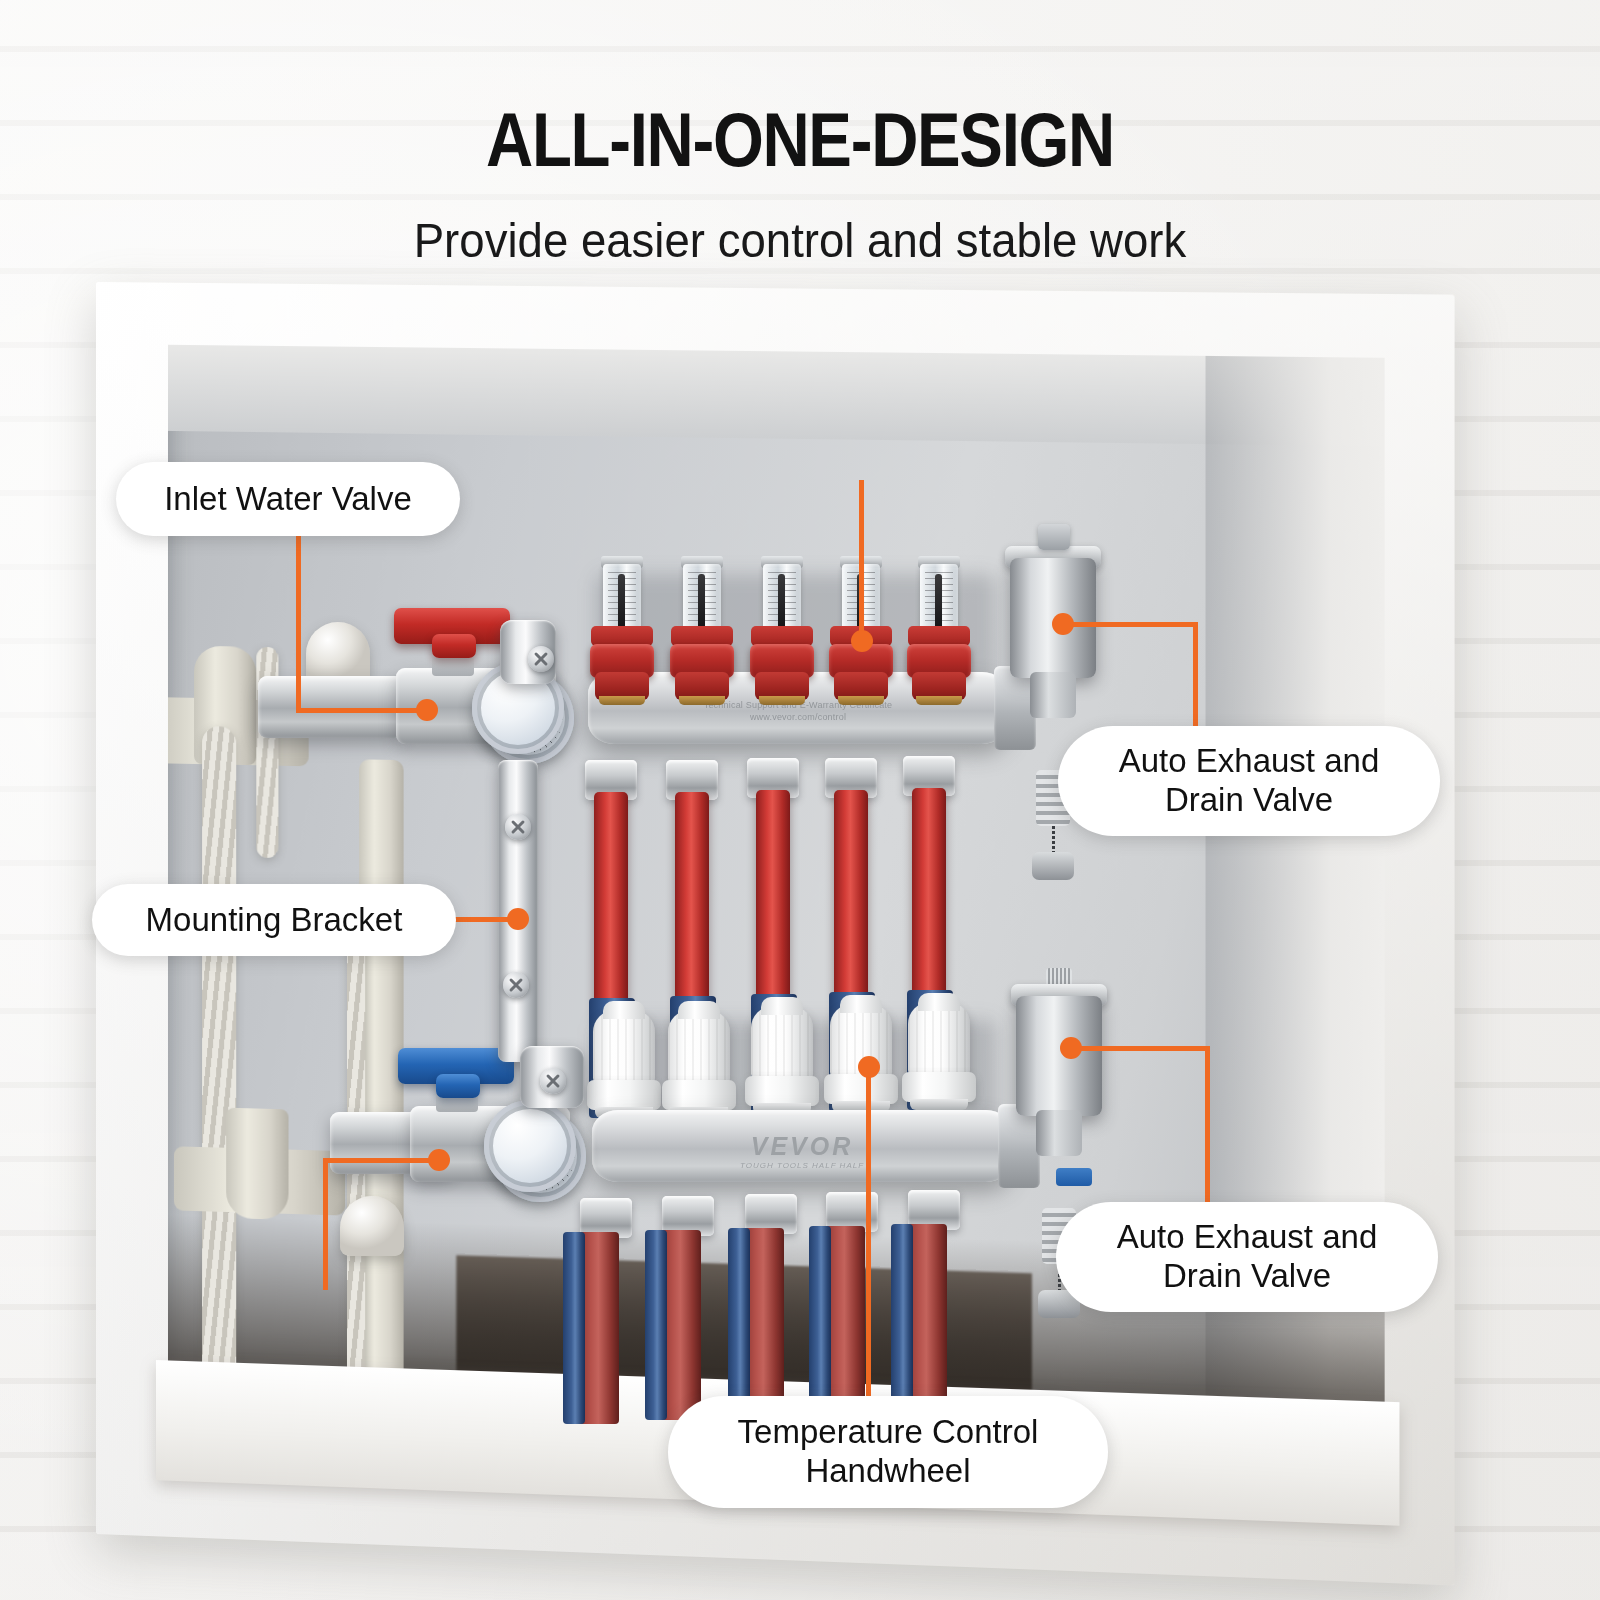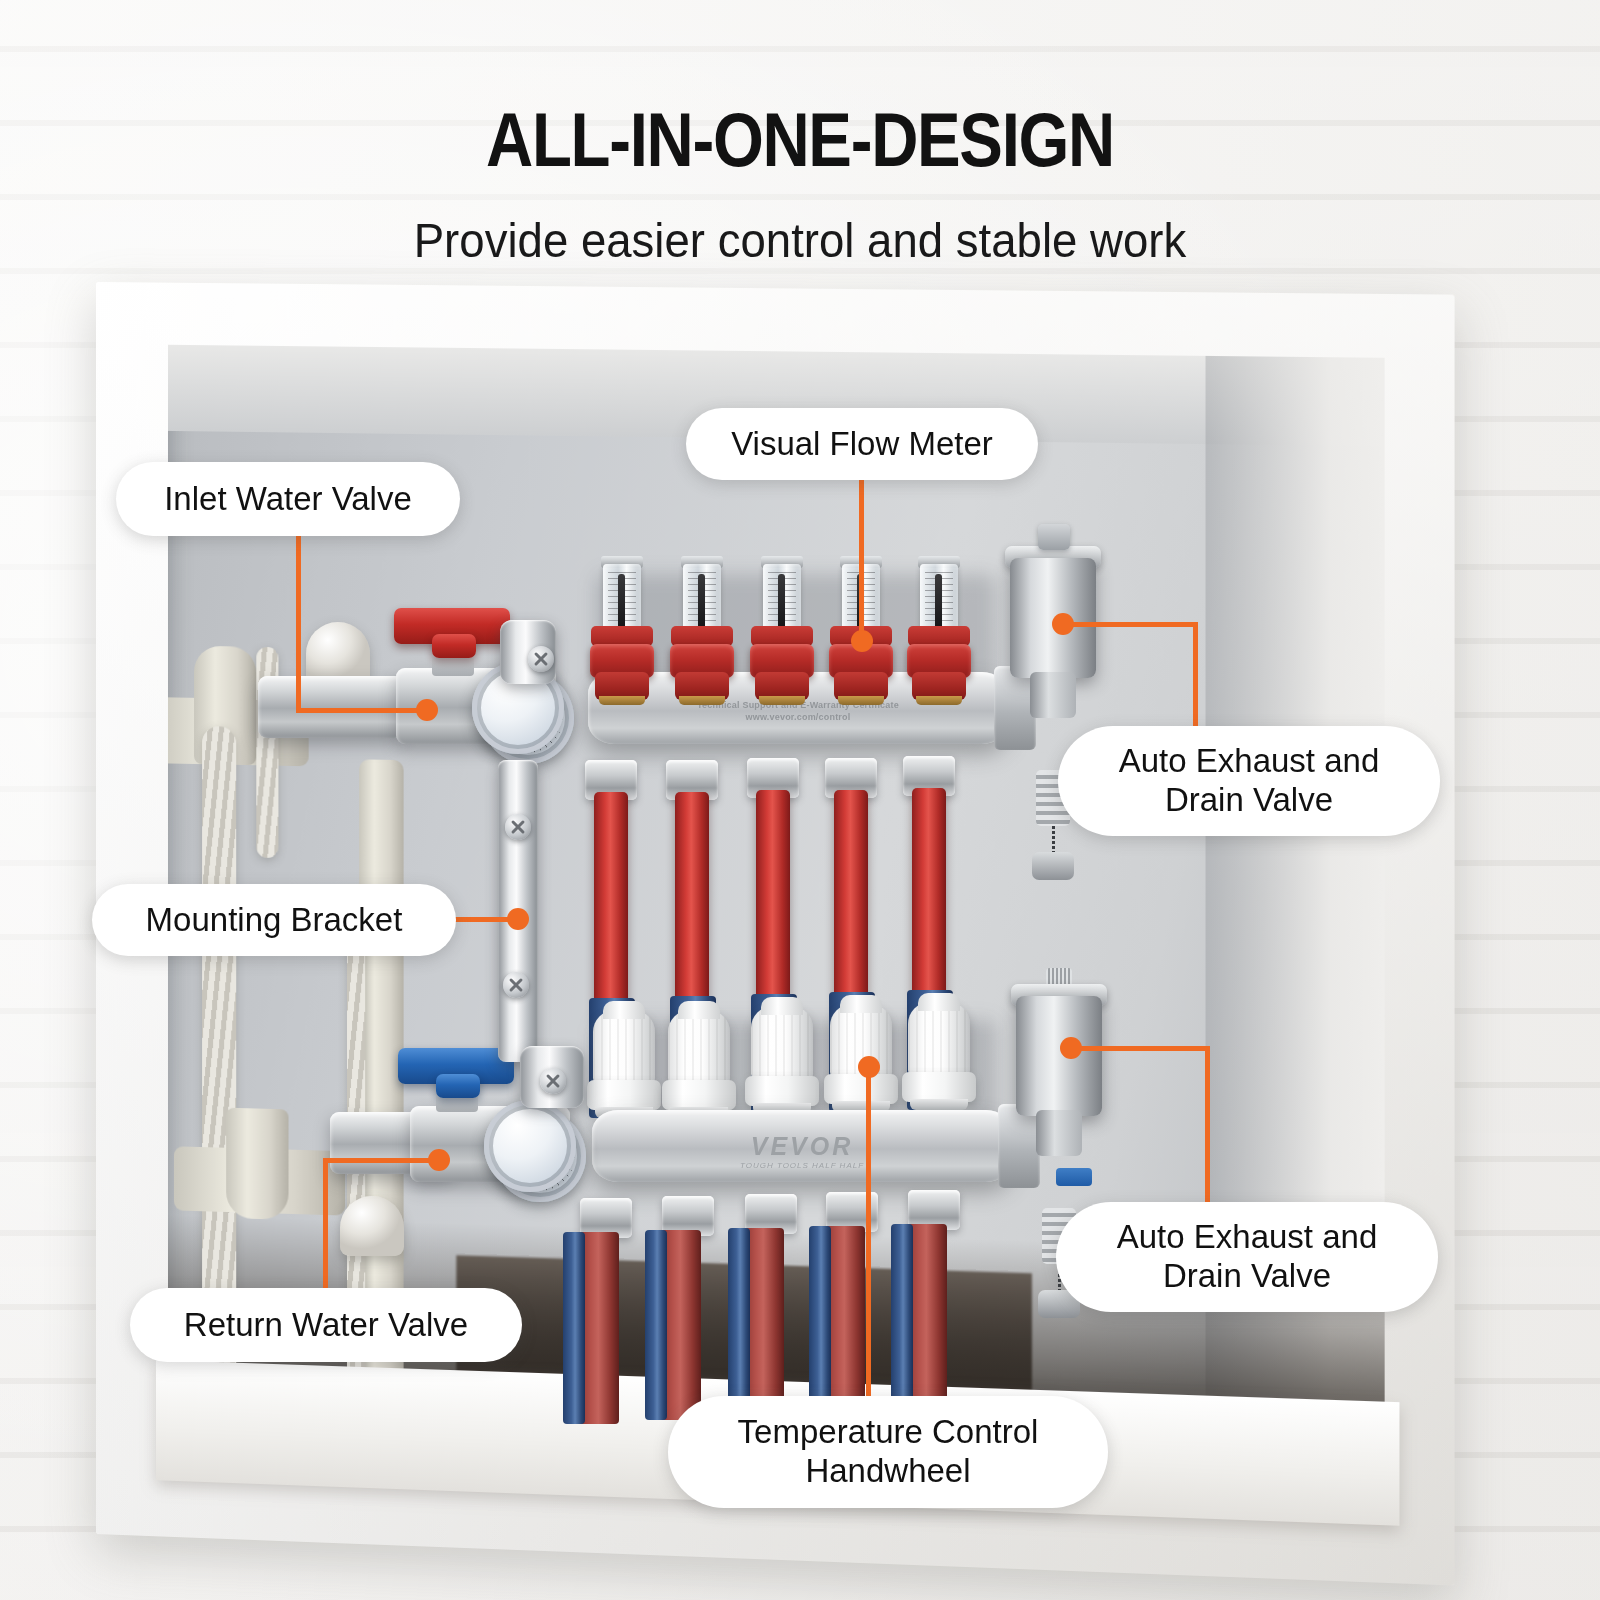--- a/index.html
+++ b/index.html
@@ -416,21 +416,21 @@
       <div class="ppr" style="left:190px; top:410px; width:44px; height:700px; border-radius:10px;"></div>
       <div class="conduit" style="left:178px; top:560px; width:18px; height:560px; border-radius:12px;"></div>
     </div>
 
     <div class="sill"></div>
   </div>
 
   <div class="shadowblob" style="left:596px; top:574px; width:400px; height:120px;"></div>
   <div class="shadowblob" style="left:596px; top:1020px; width:400px; height:110px;"></div>
 
-  <div class="bar" style="left:588px; top:672px; width:420px; height:72px;font-weight:bold;">
+  <div class="bar" style="left:588px; top:672px; width:420px; height:72px;">
     <div class="engrave">
       <span>Technical Support and E-Warranty Certificate</span><br>
       <span>www.vevor.com/control</span>
     </div>
   </div>
   <div class="barcap" style="left:994px; top:666px; width:42px; height:84px;"></div>
 
   <div class="flowmeter" style="left:590px; top:564px;">
     <div class="cap"></div>
     <div class="tube">
@@ -628,23 +628,20 @@
   <div style="position:absolute; left:1056px; top:1168px; width:36px; height:18px;
               background:linear-gradient(180deg,#3f7ec6,#1f5ba6); border-radius:4px;"></div>
 
   <div class="pill" style="left:116px; top:462px; width:344px; height:74px;">
     <span>Inlet Water Valve</span>
   </div>
   <div class="lead v" style="left:296px; top:536px; height:176px;"></div>
   <div class="lead h" style="left:296px; top:708px; width:130px;"></div>
   <div class="dot" style="left:416px; top:699px;"></div>
 
-  <div class="pill" style="left:686px; top:408px; width:352px; height:72px;">
-    <span>Visual Flow Meter</span>
-  </div>
   <div class="lead v" style="left:859px; top:480px; height:160px;"></div>
   <div class="dot" style="left:851px; top:630px;"></div>
 
   <div class="pill two" style="left:1058px; top:726px; width:382px; height:110px;">
     <span>Auto Exhaust and
 Drain Valve</span>
   </div>
   <div class="lead h" style="left:1062px; top:622px; width:136px;"></div>
   <div class="lead v" style="left:1193px; top:622px; height:110px;"></div>
   <div class="dot" style="left:1052px; top:613px;"></div>
@@ -656,23 +653,20 @@
   <div class="dot" style="left:507px; top:908px;"></div>
 
   <div class="pill two" style="left:1056px; top:1202px; width:382px; height:110px;">
     <span>Auto Exhaust and
 Drain Valve</span>
   </div>
   <div class="lead h" style="left:1070px; top:1046px; width:140px;"></div>
   <div class="lead v" style="left:1205px; top:1046px; height:162px;"></div>
   <div class="dot" style="left:1060px; top:1037px;"></div>
 
-  <div class="pill" style="left:130px; top:1288px; width:392px; height:74px;">
-    <span>Return Water Valve</span>
-  </div>
   <div class="lead v" style="left:323px; top:1158px; height:132px;"></div>
   <div class="lead h" style="left:323px; top:1158px; width:116px;"></div>
   <div class="dot" style="left:428px; top:1149px;"></div>
 
   <div class="pill two" style="left:668px; top:1396px; width:440px; height:112px;">
     <span>Temperature Control
 Handwheel</span>
   </div>
   <div class="lead v" style="left:866px; top:1064px; height:338px;"></div>
   <div class="dot" style="left:858px; top:1056px;"></div>

